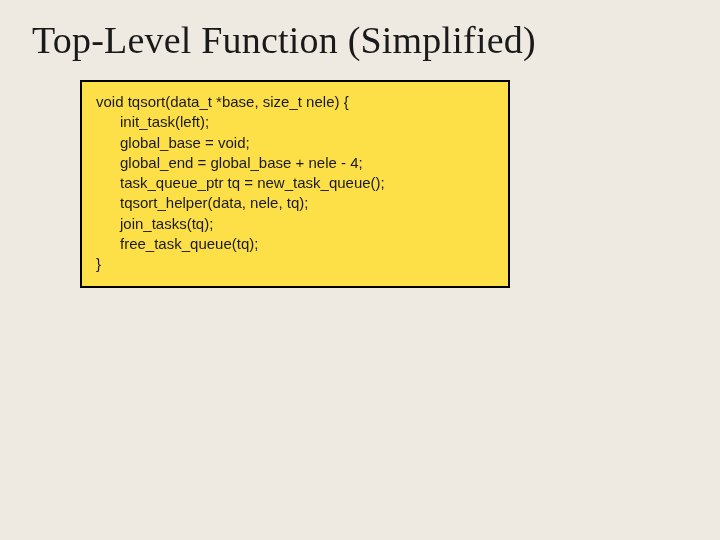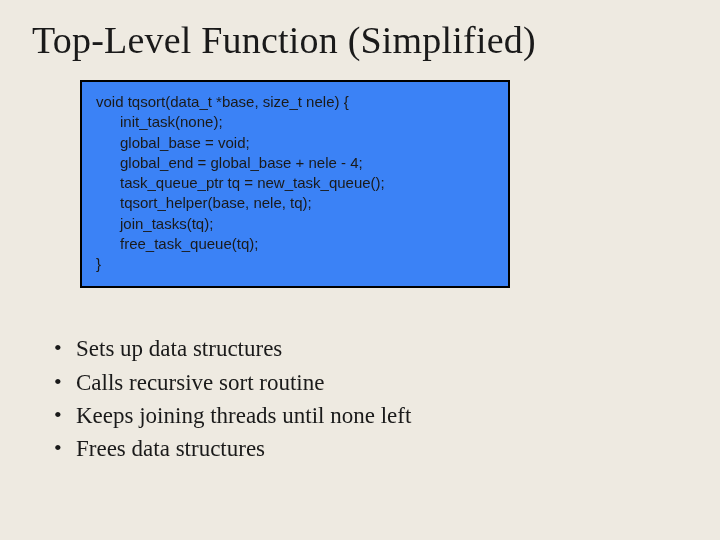--- a/index.html
+++ b/index.html
@@ -22,21 +22,21 @@
     font-family: "Palatino Linotype", "Book Antiqua", Georgia, serif;
     font-size: 38px;
     font-weight: 400;
     margin: 0 0 18px 0;
     letter-spacing: 0.2px;
   }
   .code-box {
     margin-left: 48px;
     width: 430px;
     border: 2px solid #000;
-    background: #3b82f6;
+    background: #fde047;
     padding: 10px 14px 12px 14px;
     box-sizing: border-box;
   }
   .code-sig {
     font-family: Arial, Helvetica, sans-serif;
     font-size: 15px;
     line-height: 1.35;
     margin: 0;
     white-space: pre;
   }
@@ -69,30 +69,24 @@
 </style>
 </head>
 <body>
 
 <div class="slide">
 
   <h1 class="title">Top-Level Function (Simplified)</h1>
 
   <div class="code-box">
     <div class="code-sig">void tqsort(data_t *base, size_t nele) {</div>
-    <div class="code-body">init_task(none);</div>
+    <div class="code-body">init_task(left);</div>
     <div class="code-body">global_base = void;</div>
     <div class="code-body">global_end = global_base + nele - 4;</div>
     <div class="code-body">task_queue_ptr tq = new_task_queue();</div>
-    <div class="code-body">tqsort_helper(base, nele, tq);</div>
+    <div class="code-body">tqsort_helper(data, nele, tq);</div>
     <div class="code-body">join_tasks(tq);</div>
     <div class="code-body">free_task_queue(tq);</div>
     <div class="code-sig">}</div>
   </div>
 
-  <ul class="bullets">
-    <li>Sets up data structures</li>
-    <li>Calls recursive sort routine</li>
-    <li>Keeps joining threads until none left</li>
-    <li>Frees data structures</li>
-  </ul>
 
 </div>
 
 </body></html>

